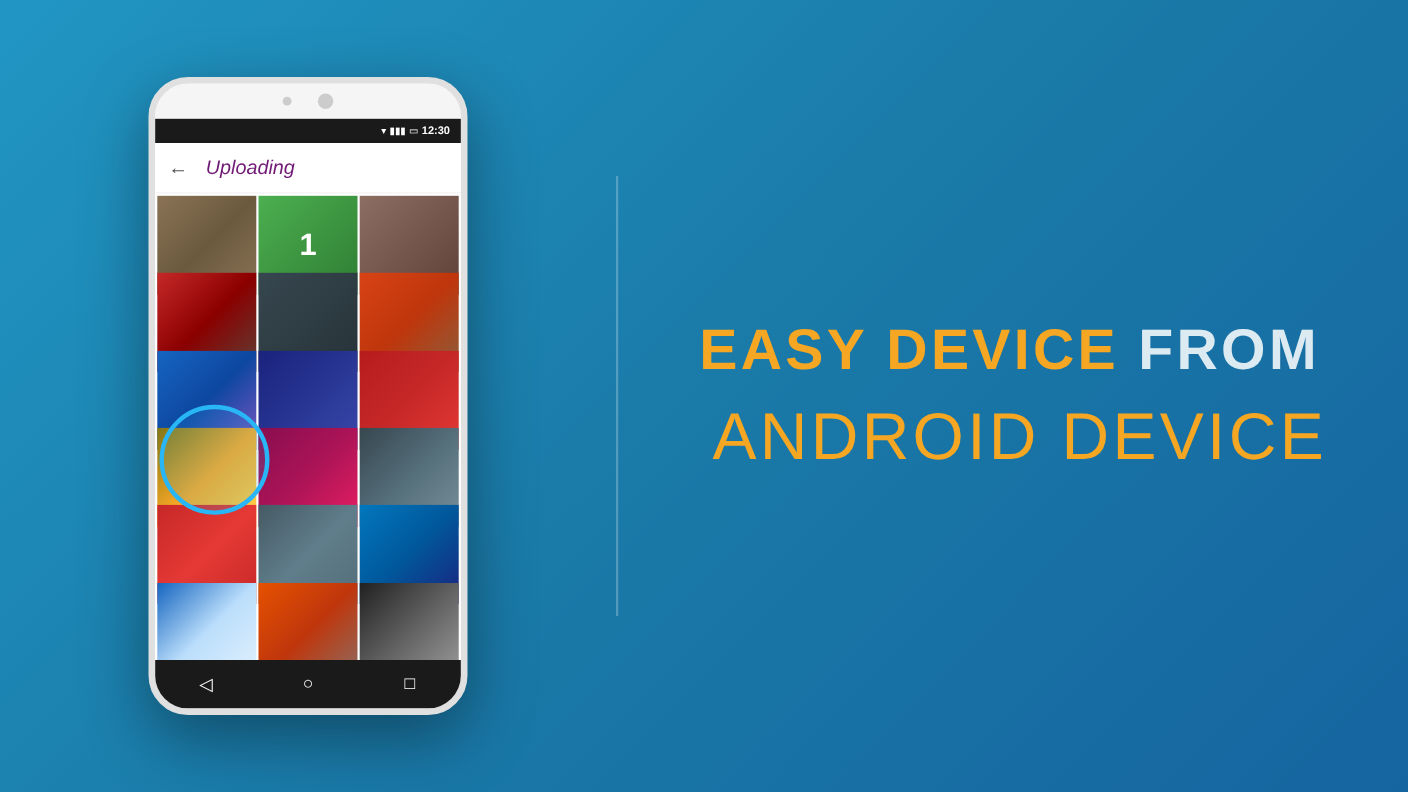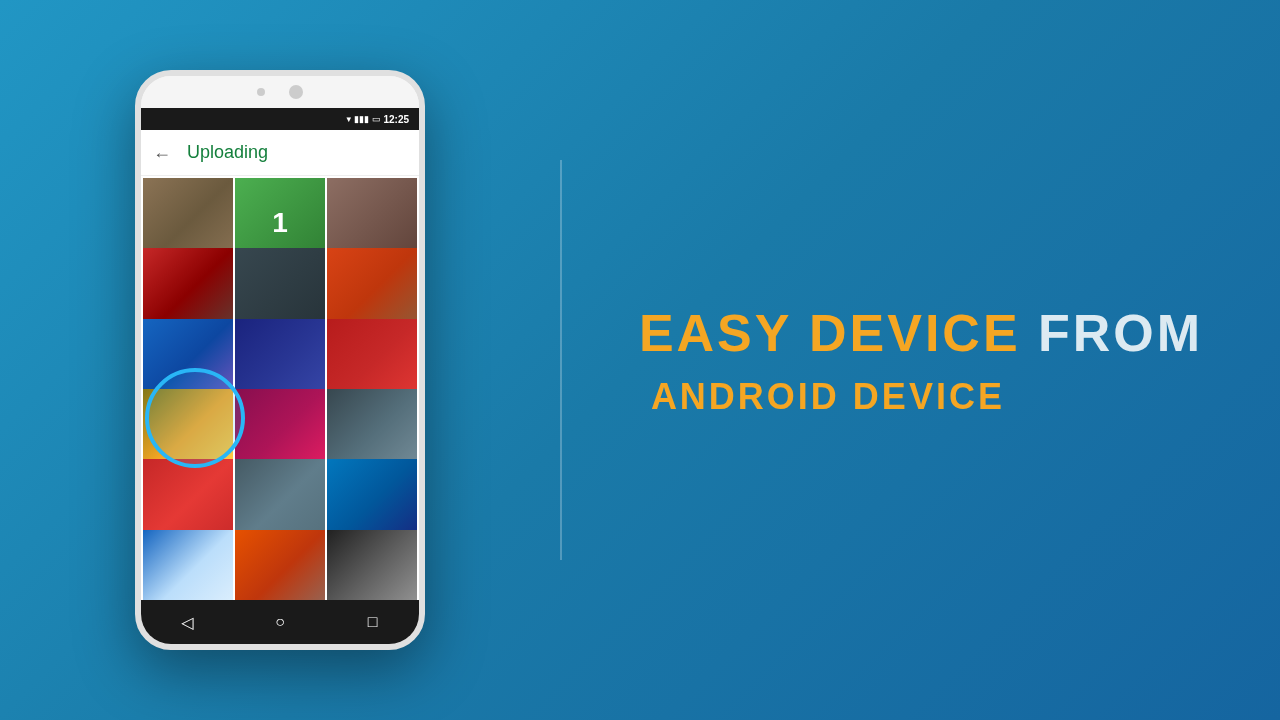--- a/index.html
+++ b/index.html
@@ -99,23 +99,24 @@
       flex-shrink: 0;
       border-bottom: 1px solid #eee;
     }
 
     .back-arrow {
       color: #555;
       font-size: 18px;
     }
 
     .app-bar-title {
-      color: #15803d;
+      color: #701a75;
       font-size: 18px;
       font-weight: 400;
+      font-style: italic;
     }
 
     
     .photo-grid {
       flex: 1;
       overflow: hidden;
       background: white;
       display: grid;
       grid-template-columns: repeat(3, 1fr);
       gap: 2px;
@@ -193,22 +194,22 @@
 
     .highlight-text {
       color: #f5a623;
     }
 
     .normal-text {
       color: rgba(255,255,255,0.85);
     }
 
     .headline-line2 {
-      font-size: 36px;
-      font-weight: 700;
+      font-size: 60px;
+      font-weight: 400;
       letter-spacing: 3px;
       color: #f5a623;
       display: block;
       margin-top: 8px;
       margin-left: 12px;
     }
 
     
     .p1 { background: linear-gradient(135deg, #8b7355, #6b5a3e, #8b7355); }
     .p2 { background: linear-gradient(135deg, #4caf50, #2e7d32); display: flex; align-items: center; justify-content: center; }
@@ -239,21 +240,21 @@
     <div class="phone-top-bar">
       <div class="camera-dot"></div>
       <div class="speaker-dot"></div>
     </div>
 
     <div class="status-bar">
       <div class="status-icons">
         <span>▾</span>
         <span>▮▮▮</span>
         <span>▭</span>
-        <span class="status-time">12:25</span>
+        <span class="status-time">12:30</span>
       </div>
     </div>
 
     <div class="app-bar">
       <span class="back-arrow">←</span>
       <span class="app-bar-title">Uploading</span>
     </div>
 
     <div class="photo-grid">
       <div class="photo-thumb p1"></div>

